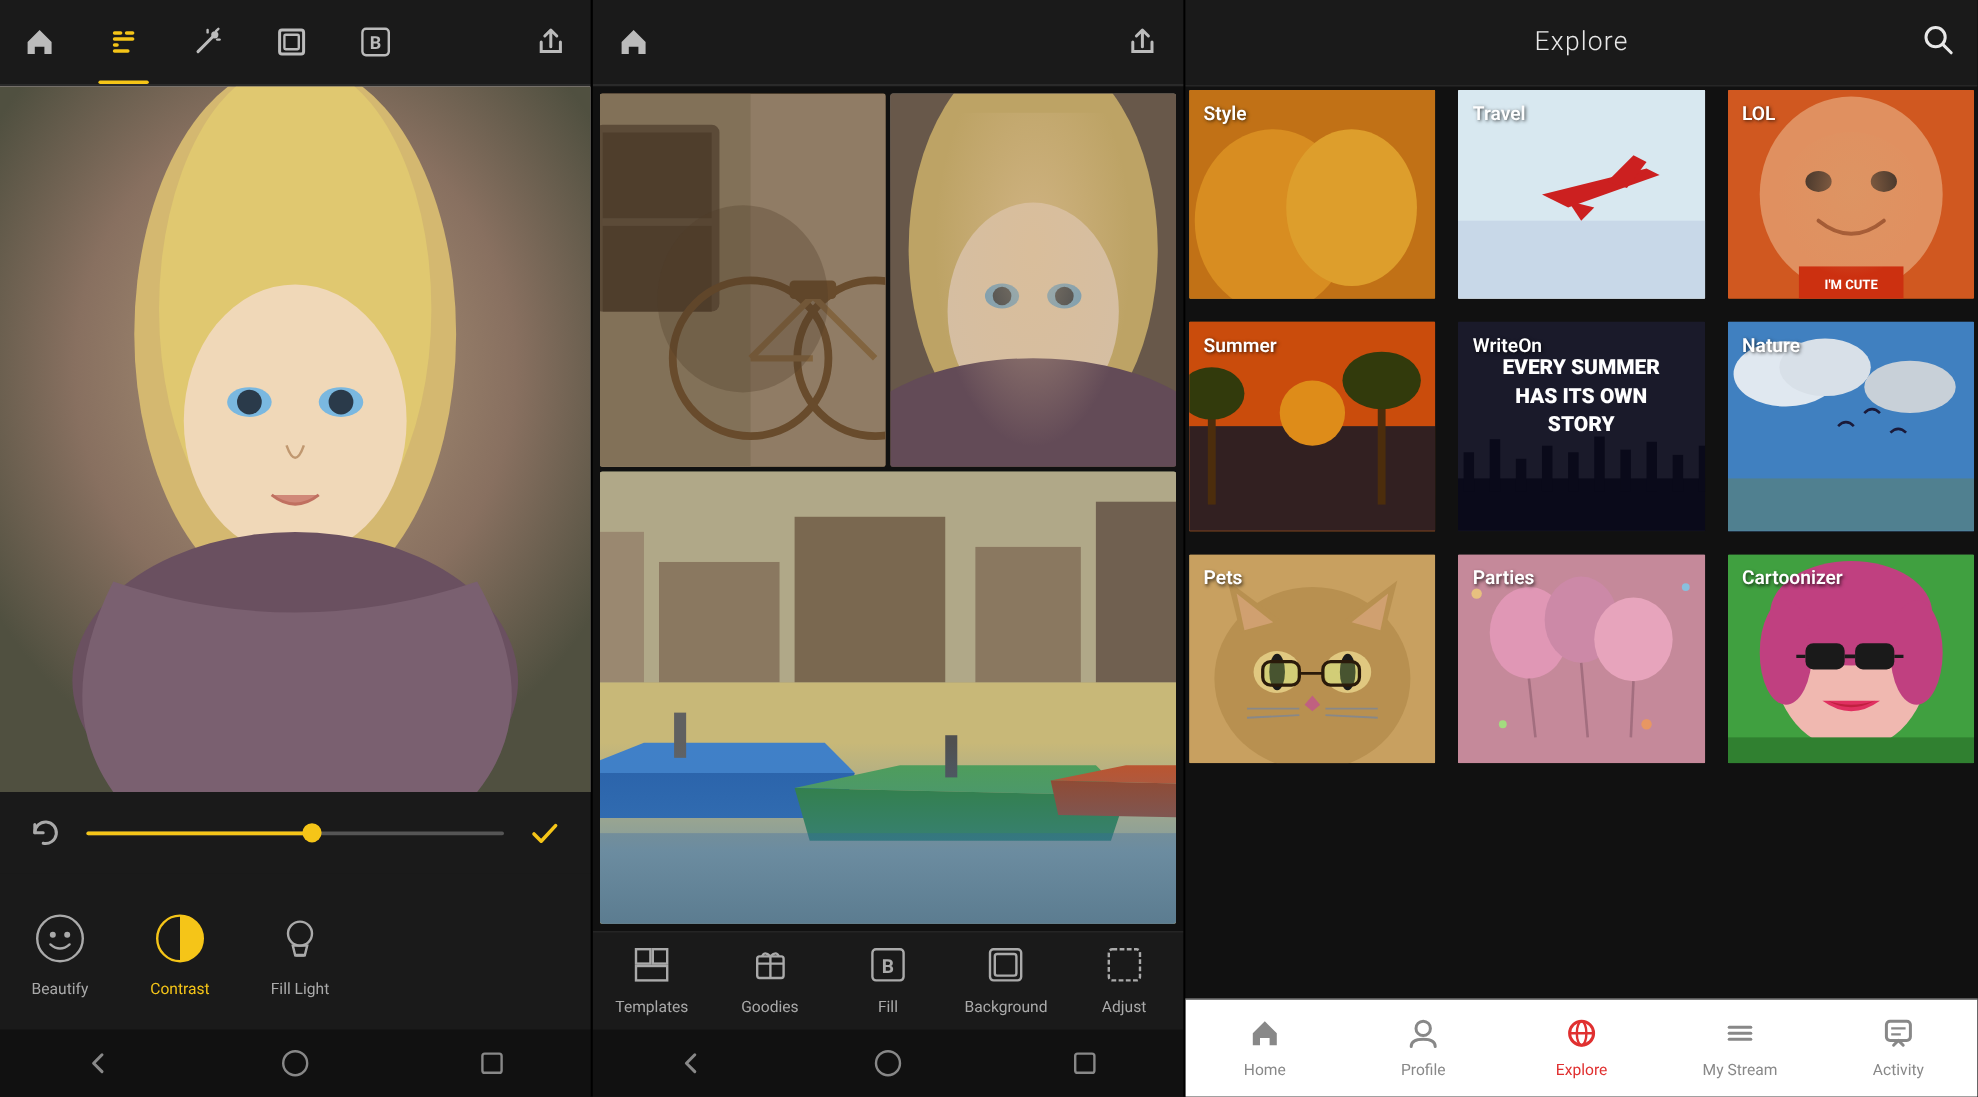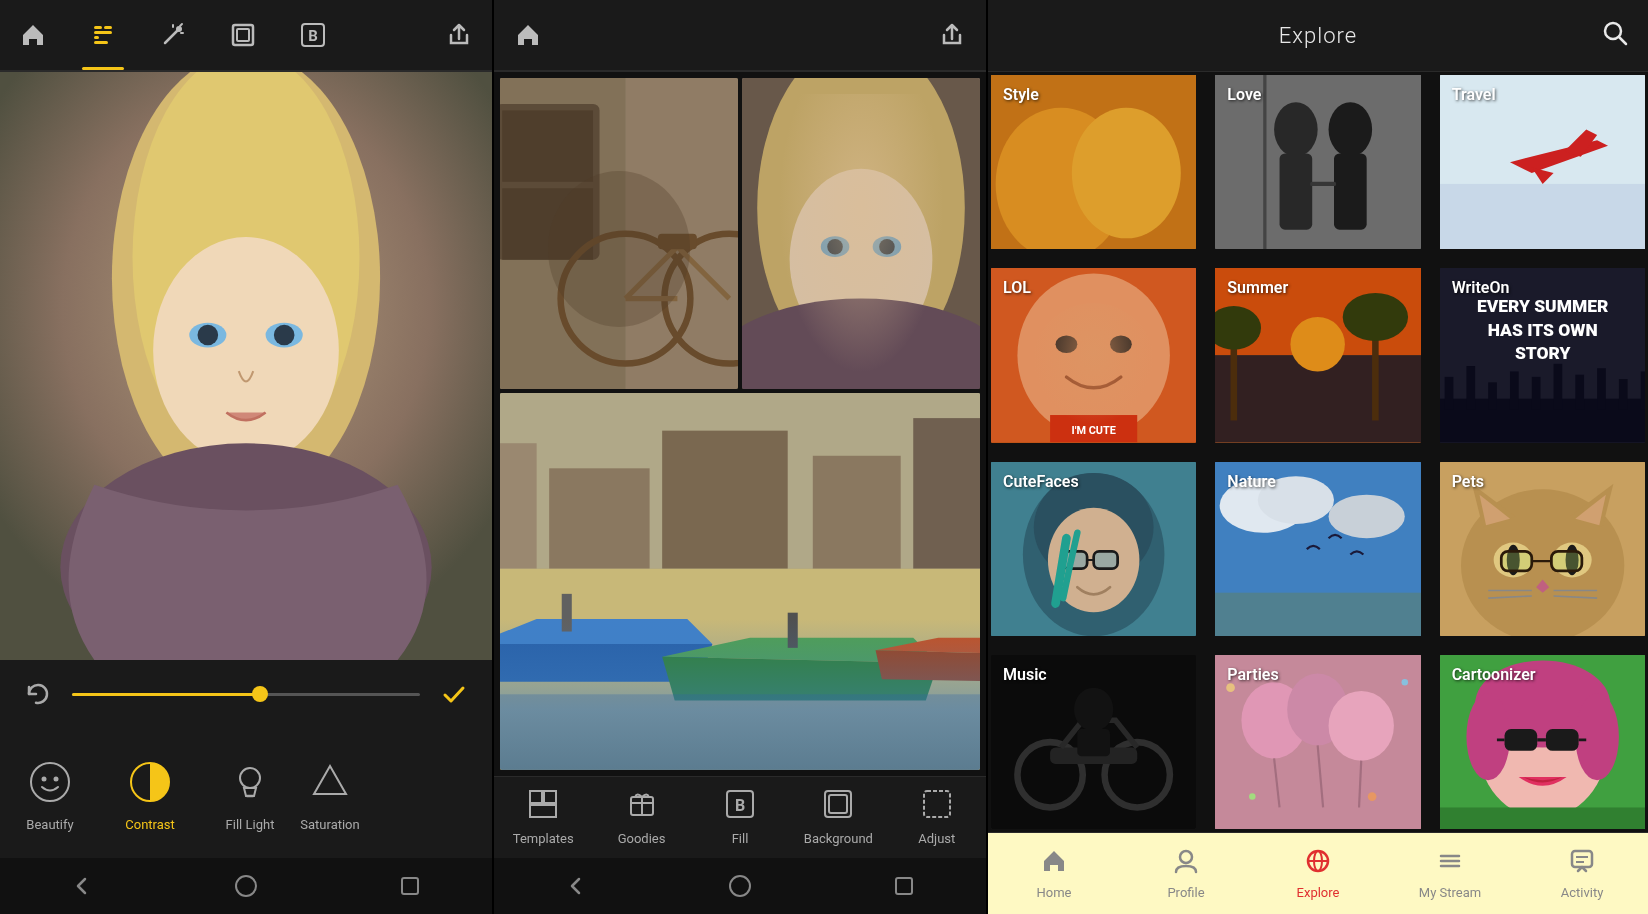--- a/index.html
+++ b/index.html
@@ -353,21 +353,21 @@
     .bg-writeon { background: linear-gradient(180deg, #1a1a2a 0%, #2a2a3a 40%, #1a1a2a 100%); }
     .bg-cutefaces { background: linear-gradient(135deg, #408090 0%, #307080 30%, #205060 60%, #104050 100%); }
     .bg-nature { background: linear-gradient(180deg, #4080c0 0%, #5090d0 30%, #6070b0 60%, #809090 100%); }
     .bg-pets { background: linear-gradient(135deg, #c8a060 0%, #a88040 30%, #c89860 60%, #b07840 100%); }
     .bg-music { background: linear-gradient(180deg, #101010 0%, #222 40%, #111 80%, #333 100%); }
     .bg-parties { background: linear-gradient(135deg, #c890a0 0%, #b07888 30%, #d0a0b0 60%, #c08898 100%); }
     .bg-cartoonizer { background: linear-gradient(135deg, #40a040 0%, #308030 30%, #50b050 60%, #60c060 100%); }
 
     #panel3 .bottom-nav {
       height: 82px;
-      background: #fef9c3;
+      background: #ffffff;
       display: flex;
       align-items: center;
       justify-content: space-around;
       border-top: 1px solid #2a2a2a;
     }
     .bottom-nav-item {
       display: flex;
       flex-direction: column;
       align-items: center;
       justify-content: center;
@@ -564,28 +564,20 @@
       <div class="tool-icon-circle">
         <svg width="44" height="44" viewBox="0 0 44 44">
           <circle cx="22" cy="18" r="10" stroke="#aaa" stroke-width="2" fill="none"></circle>
           <path d="M16 28 L28 28 L26 36 L18 36 Z" stroke="#aaa" stroke-width="2" fill="none"></path>
           <line x1="19" y1="36" x2="25" y2="36" stroke="#aaa" stroke-width="2.5" stroke-linecap="round"></line>
         </svg>
       </div>
       <span class="tool-label">Fill Light</span>
     </div>
 
-    <div class="tool-item" style="min-width:60px;width:60px;">
-      <div class="tool-icon-circle">
-        <svg width="44" height="44" viewBox="0 0 44 44">
-          <path d="M22 6 L38 34 L6 34 Z" stroke="#aaa" stroke-width="2" fill="none"></path>
-        </svg>
-      </div>
-      <span class="tool-label">Saturation</span>
-    </div>
   </div>
 
   <div class="nav-bar">
     <div class="nav-btn">
       <svg width="24" height="24" viewBox="0 0 24 24" fill="none">
         <path d="M15 5L8 12L15 19" stroke="#888" stroke-width="2.5" stroke-linecap="round" stroke-linejoin="round"></path>
       </svg>
     </div>
     <div class="nav-btn">
       <svg width="24" height="24" viewBox="0 0 24 24" fill="none">
@@ -777,36 +769,20 @@
         <svg width="100%" height="100%" viewBox="0 0 220 160" preserveAspectRatio="xMidYMid slice">
           <rect width="220" height="160" fill="#c87820"></rect>
           <ellipse cx="80" cy="100" rx="60" ry="70" fill="#e8a030"></ellipse>
           <ellipse cx="140" cy="90" rx="50" ry="60" fill="#f0b840"></ellipse>
           <rect width="220" height="160" fill="rgba(180,100,0,0.3)"></rect>
         </svg>
       </div>
       <span class="cell-label">Style</span>
     </div>
 
-    <div class="grid-cell">
-      <div class="cell-bg bg-love">
-        <svg width="100%" height="100%" viewBox="0 0 220 160" preserveAspectRatio="xMidYMid slice">
-          <rect width="220" height="160" fill="#888"></rect>
-          <rect x="60" y="0" width="3" height="160" fill="#555"></rect>
-
-          <ellipse cx="90" cy="50" rx="20" ry="25" fill="#333"></ellipse>
-          <rect x="75" y="72" width="30" height="70" rx="5" fill="#333"></rect>
-          <ellipse cx="140" cy="50" rx="20" ry="25" fill="#222"></ellipse>
-          <rect x="125" y="72" width="30" height="70" rx="5" fill="#222"></rect>
-          <line x1="105" y1="100" x2="125" y2="100" stroke="#444" stroke-width="4" stroke-linecap="round"></line>
-          <rect width="220" height="160" fill="rgba(0,0,0,0.2)"></rect>
-        </svg>
-      </div>
-      <span class="cell-label">Love</span>
-    </div>
 
     <div class="grid-cell">
       <div class="cell-bg bg-travel">
         <svg width="100%" height="100%" viewBox="0 0 220 160" preserveAspectRatio="xMidYMid slice">
           <rect width="220" height="160" fill="#d8e8f0"></rect>
           <rect x="0" y="100" width="220" height="60" fill="#c8d8e8"></rect>
 
           <path d="M80 80 L160 60 L170 65 L100 90 Z" fill="#cc2020"></path>
           <path d="M130 70 L150 50 L160 55 L145 75 Z" fill="#cc2020"></path>
           <path d="M100 85 L110 100 L120 90 Z" fill="#cc2020"></path>
@@ -871,43 +847,20 @@
           <rect x="200" y="95" width="8" height="35" fill="#0a0a1a"></rect>
 
           <text x="110" y="40" fill="white" font-size="16" font-weight="900" text-anchor="middle">EVERY SUMMER</text>
           <text x="110" y="62" fill="white" font-size="16" font-weight="900" text-anchor="middle">HAS ITS OWN</text>
           <text x="110" y="84" fill="white" font-size="16" font-weight="900" text-anchor="middle">STORY</text>
         </svg>
       </div>
       <span class="cell-label">WriteOn</span>
     </div>
 
-    <div class="grid-cell">
-      <div class="cell-bg bg-cutefaces">
-        <svg width="100%" height="100%" viewBox="0 0 220 160" preserveAspectRatio="xMidYMid slice">
-          <rect width="220" height="160" fill="#408090"></rect>
-
-          <ellipse cx="110" cy="85" rx="65" ry="75" fill="#306070"></ellipse>
-
-          <ellipse cx="110" cy="60" rx="55" ry="50" fill="#2a5060"></ellipse>
-
-          <ellipse cx="110" cy="90" rx="42" ry="48" fill="#d0b090"></ellipse>
-
-          <rect x="82" y="82" width="22" height="16" rx="5" stroke="#1a1a1a" stroke-width="2.5" fill="rgba(100,160,180,0.5)"></rect>
-          <rect x="110" y="82" width="22" height="16" rx="5" stroke="#1a1a1a" stroke-width="2.5" fill="rgba(100,160,180,0.5)"></rect>
-          <line x1="104" y1="90" x2="110" y2="90" stroke="#1a1a1a" stroke-width="2"></line>
-
-          <path d="M85 70 Q80 100 75 130" stroke="#20a090" stroke-width="8" fill="none" stroke-linecap="round"></path>
-          <path d="M95 65 Q88 95 82 125" stroke="#20a090" stroke-width="6" fill="none" stroke-linecap="round"></path>
-
-          <path d="M95 115 Q110 128 125 115" stroke="#a08060" stroke-width="2.5" fill="none" stroke-linecap="round"></path>
-        </svg>
-      </div>
-      <span class="cell-label">CuteFaces</span>
-    </div>
 
     <div class="grid-cell">
       <div class="cell-bg bg-nature">
         <svg width="100%" height="100%" viewBox="0 0 220 160" preserveAspectRatio="xMidYMid slice">
           <rect width="220" height="160" fill="#4080c0"></rect>
 
           <ellipse cx="60" cy="40" rx="40" ry="25" fill="#e0e8f0"></ellipse>
           <ellipse cx="90" cy="35" rx="35" ry="22" fill="#d8e0e8"></ellipse>
           <ellipse cx="155" cy="50" rx="35" ry="20" fill="#c8d0d8"></ellipse>
 
@@ -946,38 +899,20 @@
           <line x1="120" y1="123" x2="160" y2="125" stroke="#888" stroke-width="1.5"></line>
 
           <rect x="72" y="82" width="28" height="18" rx="6" stroke="#2a1a0a" stroke-width="2.5" fill="rgba(180,220,100,0.3)"></rect>
           <rect x="118" y="82" width="28" height="18" rx="6" stroke="#2a1a0a" stroke-width="2.5" fill="rgba(180,220,100,0.3)"></rect>
           <line x1="100" y1="91" x2="118" y2="91" stroke="#2a1a0a" stroke-width="2"></line>
         </svg>
       </div>
       <span class="cell-label">Pets</span>
     </div>
 
-    <div class="grid-cell">
-      <div class="cell-bg bg-music">
-        <svg width="100%" height="100%" viewBox="0 0 220 160" preserveAspectRatio="xMidYMid slice">
-          <rect width="220" height="160" fill="#101010"></rect>
-
-          <circle cx="70" cy="110" r="30" fill="none" stroke="#444" stroke-width="6"></circle>
-          <circle cx="150" cy="110" r="30" fill="none" stroke="#444" stroke-width="6"></circle>
-          <rect x="70" y="85" width="80" height="15" rx="5" fill="#333"></rect>
-          <path d="M80 85 L100 60 L130 60 L150 85" stroke="#3a3a3a" stroke-width="5" fill="none"></path>
-          <rect x="98" y="52" width="24" height="12" rx="3" fill="#2a2a2a"></rect>
-
-          <ellipse cx="110" cy="50" rx="18" ry="20" fill="#1a1a1a"></ellipse>
-          <rect x="95" y="68" width="30" height="25" rx="4" fill="#1a1a1a"></rect>
-          <rect width="220" height="160" fill="rgba(0,0,0,0.3)"></rect>
-        </svg>
-      </div>
-      <span class="cell-label">Music</span>
-    </div>
 
     <div class="grid-cell">
       <div class="cell-bg bg-parties">
         <svg width="100%" height="100%" viewBox="0 0 220 160" preserveAspectRatio="xMidYMid slice">
           <rect width="220" height="160" fill="#c890a0"></rect>
 
           <ellipse cx="70" cy="60" rx="30" ry="35" fill="#e8a0c0"></ellipse>
           <ellipse cx="110" cy="50" rx="28" ry="33" fill="#d090b0"></ellipse>
           <ellipse cx="150" cy="65" rx="30" ry="32" fill="#f0b0c8"></ellipse>
           <line x1="70" y1="95" x2="75" y2="140" stroke="#a07080" stroke-width="2"></line>

